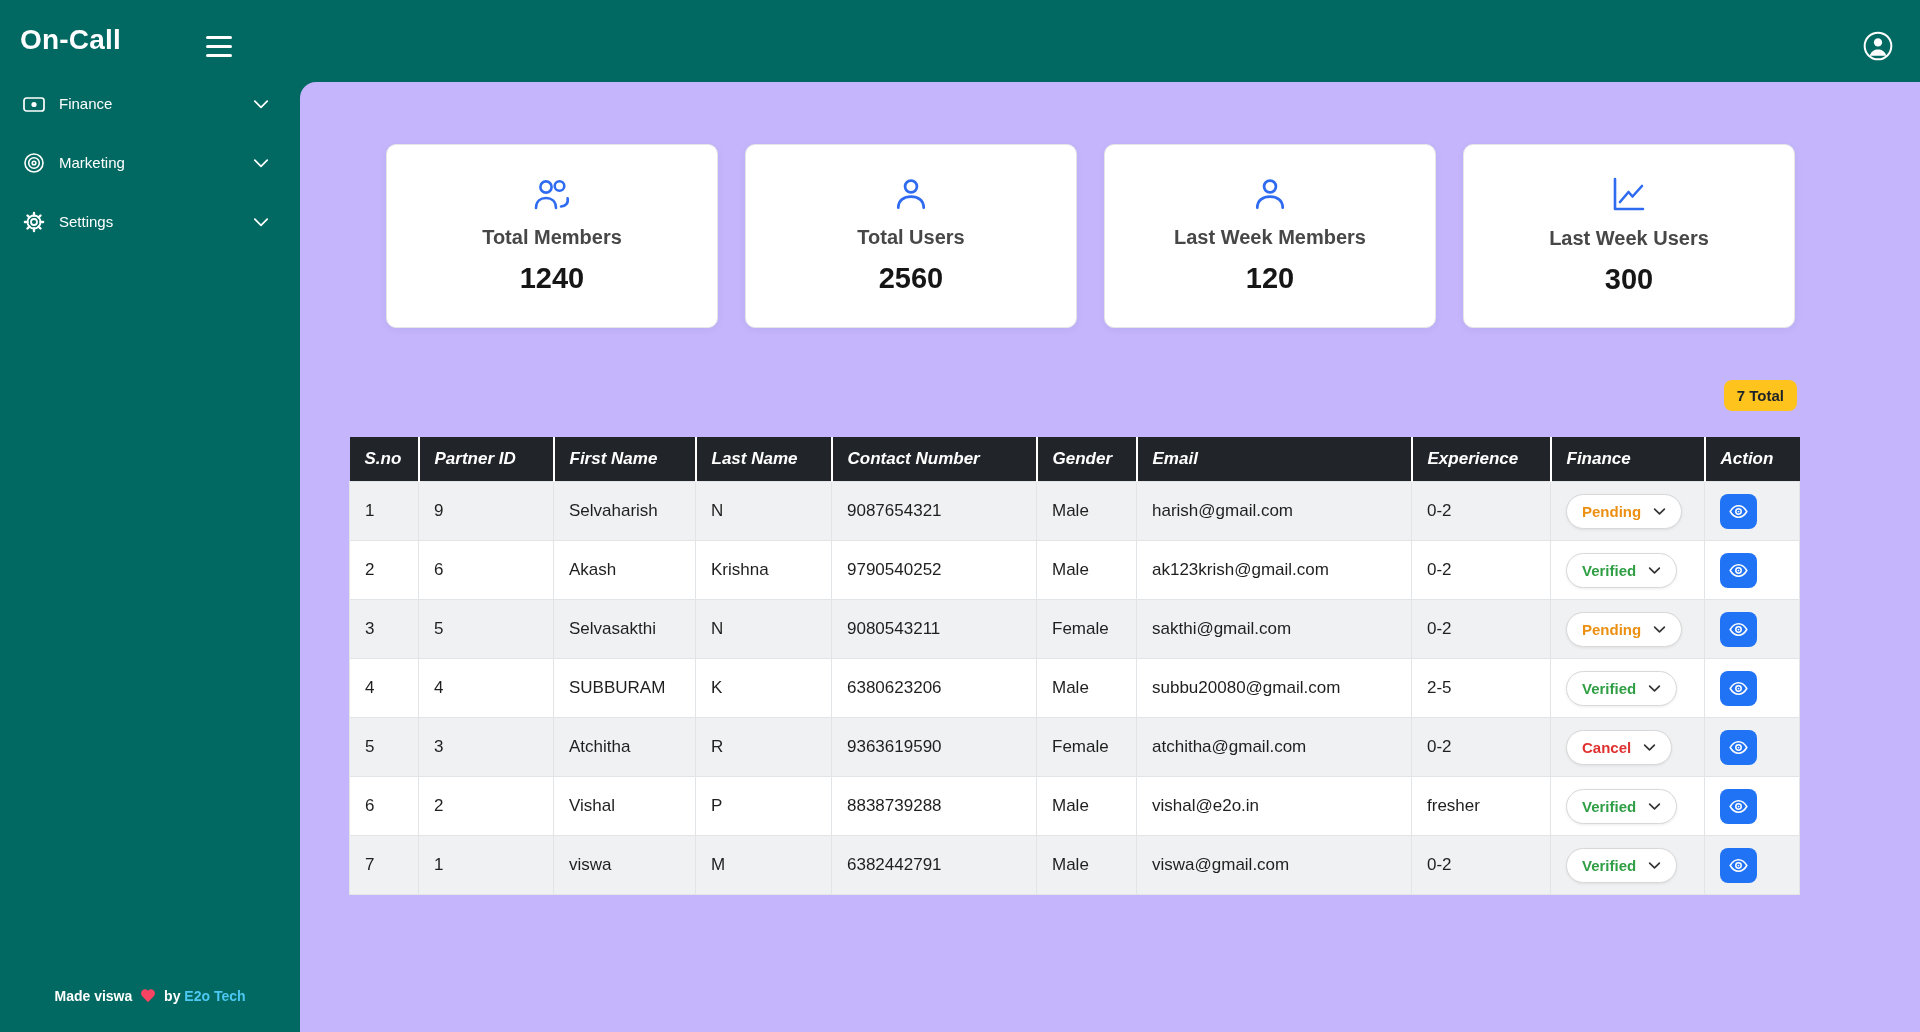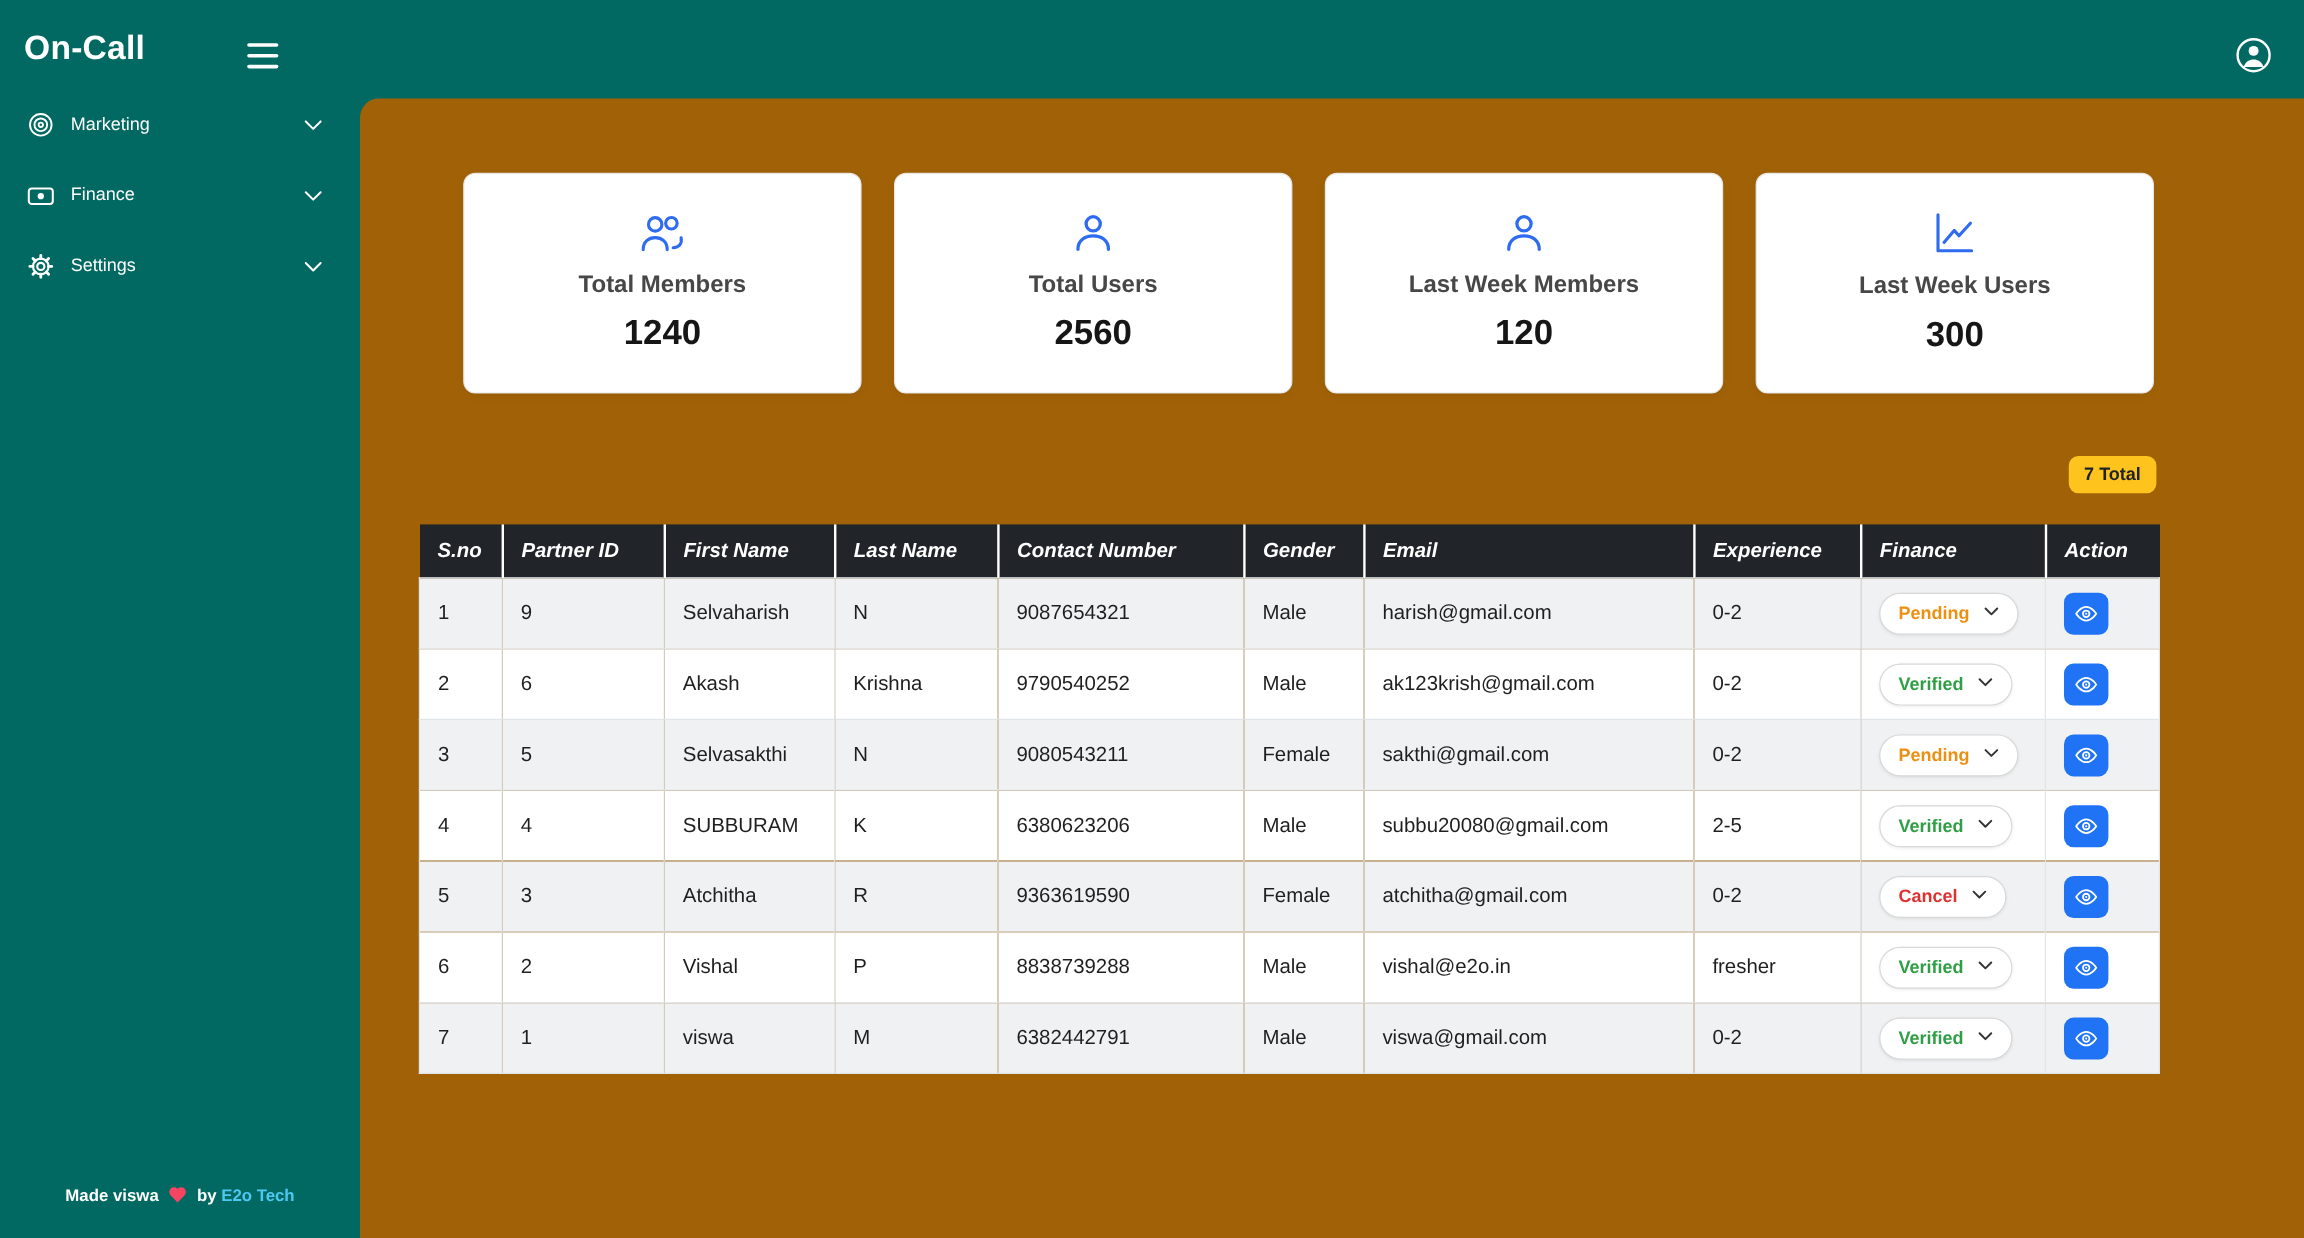--- a/index.html
+++ b/index.html
@@ -30,21 +30,21 @@
   .sidebar-footer {
     position:absolute; bottom:28px; left:0; width:300px; text-align:center;
     color:#fff; font-size:14px; font-weight:600;
   }
   .sidebar-footer .heart { vertical-align:-2px; margin:0 4px; }
   .sidebar-footer .company { color:#4cc8f2; cursor:pointer; }
 
   
   .content {
     position:absolute; left:300px; top:82px; right:0; bottom:0;
-    background:#a16207; border-top-left-radius:16px;
+    background:#c4b5fd; border-top-left-radius:16px;
   }
 
   
   .cards { position:absolute; left:86px; top:62px; display:flex; gap:27px; }
   .card {
     width:332px; height:184px; background:#fff;
     border:1px solid #e6e6e6; border-radius:10px;
     box-shadow:0 2px 8px rgba(0,0,0,.05);
     display:flex; flex-direction:column; align-items:center; justify-content:center; gap:13px;
   }
@@ -70,21 +70,21 @@
     font-style:italic;
   }
   thead th:first-child { border-left:none; }
   tbody td {
     font-size:17px; color:#1f1f1f; padding:0 15px; height:59px;
     border:1px solid #e2e5e8; background:#fff; white-space:nowrap; overflow:hidden;
   }
   tbody tr:nth-child(odd) td { background:#f0f1f2; }
 
   .pill {
-    display:inline-flex; gap:12px;
+    display:inline-flex; align-items:center; gap:12px;
     background:#fff; border:1px solid #d8d8d8; border-radius:18px;
     padding:8px 15px; box-shadow:0 1px 3px rgba(0,0,0,.08); cursor:pointer;
   }
   .pill .pill-label { font-size:15px; font-weight:700; }
 
   .eye-btn {
     width:37px; height:35px; border:none; border-radius:8px;
     background:#2173f5; display:flex; align-items:center; justify-content:center;
     cursor:pointer;
   }
@@ -104,41 +104,41 @@
   <svg width="32" height="32" viewBox="0 0 24 24" fill="none" stroke="#fff" stroke-width="1.5">
     <circle cx="12" cy="12" r="10"></circle>
     <circle cx="12" cy="9.3" r="3.1" fill="#fff" stroke="none"></circle>
     <path d="M5.8 19.3c1.1-3.3 3.5-4.6 6.2-4.6s5.1 1.3 6.2 4.6" fill="#fff" stroke="none"></path>
   </svg>
 </div>
 
 <nav class="nav">
   <div class="nav-item">
     <span class="nav-icon">
+      <svg width="24" height="24" viewBox="0 0 24 24" fill="none" stroke="#fff" stroke-width="1.7">
+        <rect x="2" y="6" width="20" height="13" rx="2.5"></rect>
+        <circle cx="12" cy="12.5" r="2.6" fill="#fff" stroke="none"></circle>
+      </svg>
+    </span>
+    <span class="nav-label">Finance</span>
+    <span class="nav-chevron">
+      <svg width="18" height="18" viewBox="0 0 16 16">
+          <path d="M2.5 5.5 8 11l5.5-5.5" fill="none" stroke="#fff" stroke-width="1.5" stroke-linecap="round" stroke-linejoin="round"></path>
+        </svg>
+    </span>
+  </div>
+  <div class="nav-item">
+    <span class="nav-icon">
       <svg width="24" height="24" viewBox="0 0 24 24" fill="none" stroke="#fff" stroke-width="1.6">
         <circle cx="12" cy="12" r="9"></circle>
           <circle cx="12" cy="12" r="5.3"></circle>
           <circle cx="12" cy="12" r="1.8"></circle>
       </svg>
     </span>
     <span class="nav-label">Marketing</span>
-    <span class="nav-chevron">
-      <svg width="18" height="18" viewBox="0 0 16 16">
-          <path d="M2.5 5.5 8 11l5.5-5.5" fill="none" stroke="#fff" stroke-width="1.5" stroke-linecap="round" stroke-linejoin="round"></path>
-        </svg>
-    </span>
-  </div>
-  <div class="nav-item">
-    <span class="nav-icon">
-      <svg width="24" height="24" viewBox="0 0 24 24" fill="none" stroke="#fff" stroke-width="1.7">
-        <rect x="2" y="6" width="20" height="13" rx="2.5"></rect>
-        <circle cx="12" cy="12.5" r="2.6" fill="#fff" stroke="none"></circle>
-      </svg>
-    </span>
-    <span class="nav-label">Finance</span>
     <span class="nav-chevron">
       <svg width="18" height="18" viewBox="0 0 16 16">
           <path d="M2.5 5.5 8 11l5.5-5.5" fill="none" stroke="#fff" stroke-width="1.5" stroke-linecap="round" stroke-linejoin="round"></path>
         </svg>
     </span>
   </div>
   <div class="nav-item">
     <span class="nav-icon">
       <svg width="24" height="24" viewBox="0 0 24 24" fill="none" stroke="#fff">
         <circle cx="12" cy="12" r="3" stroke-width="1.8"></circle>

